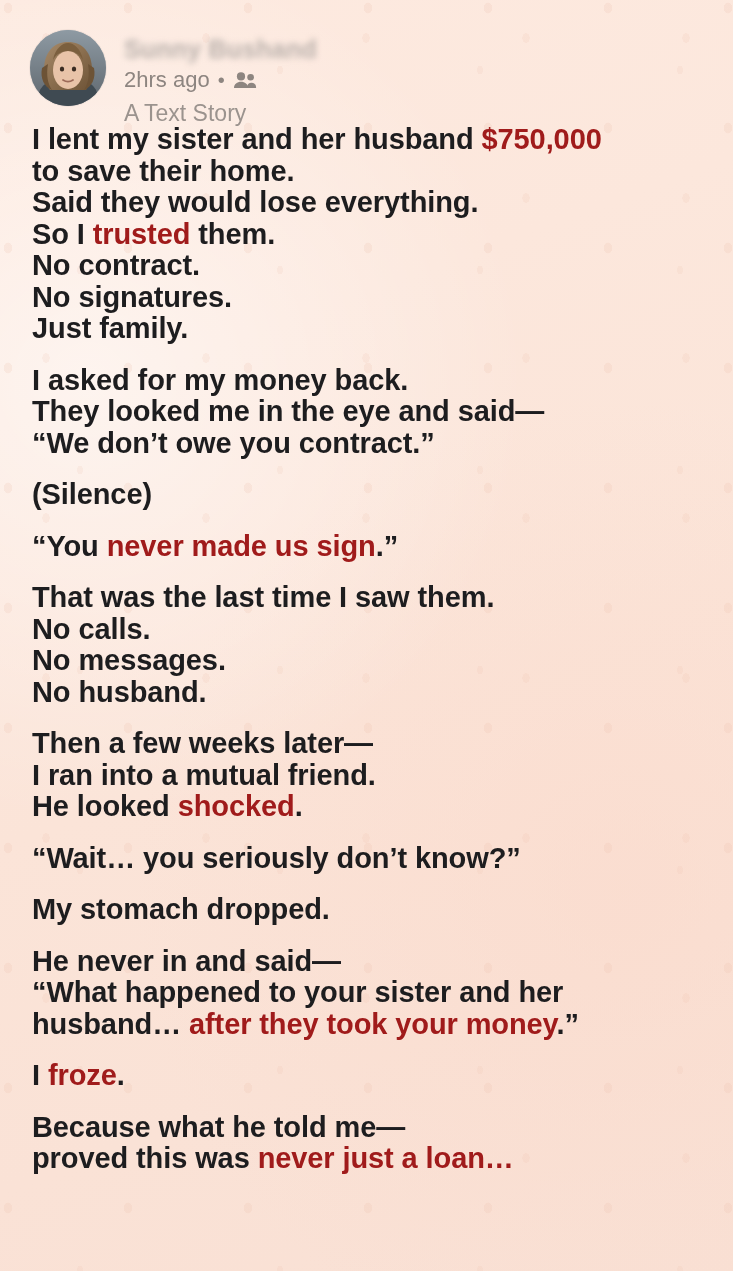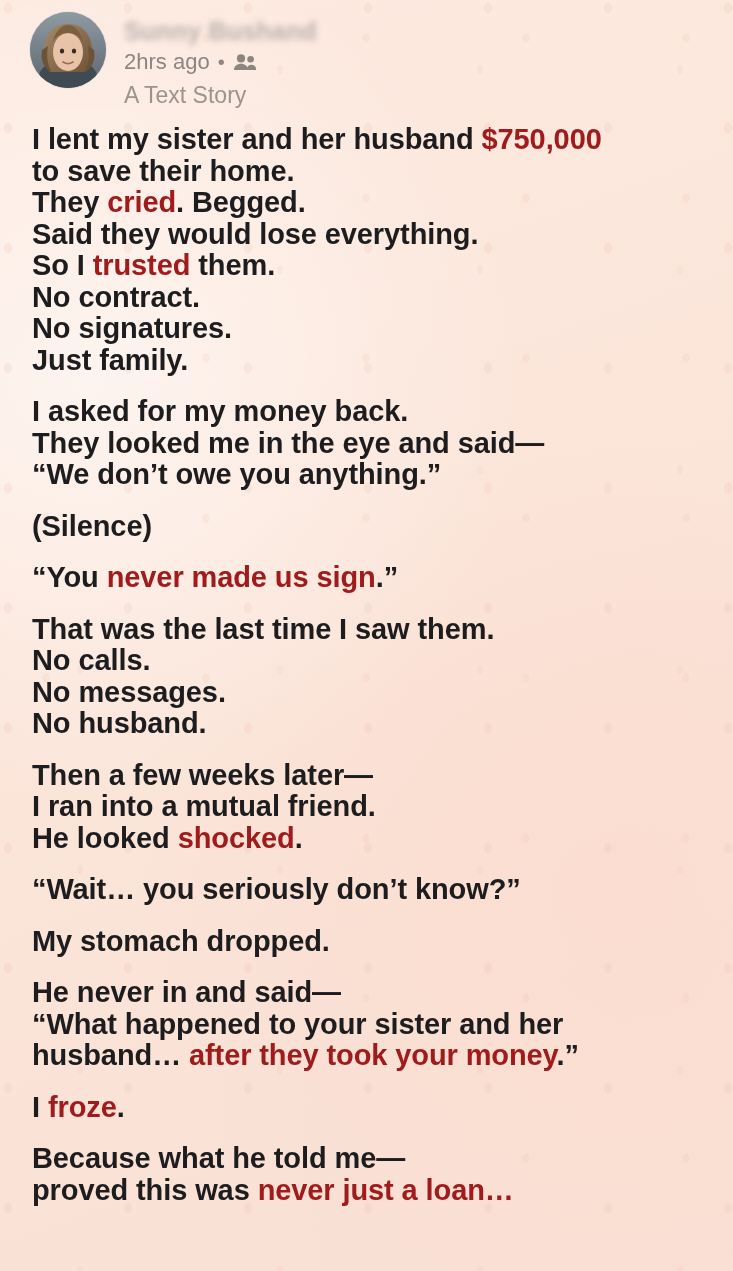--- a/index.html
+++ b/index.html
@@ -34,21 +34,21 @@
     background-image:
       radial-gradient(ellipse 7px 9px at 8px 8px, rgba(236,190,170,0.35) 0 60%, rgba(0,0,0,0) 62%),
       radial-gradient(ellipse 6px 8px at 46px 38px, rgba(236,190,170,0.3) 0 60%, rgba(0,0,0,0) 62%),
       radial-gradient(ellipse 5px 7px at 80px 70px, rgba(236,190,170,0.28) 0 60%, rgba(0,0,0,0) 62%);
     background-size: 120px 120px, 160px 160px, 200px 200px;
   }
   .header {
     position: relative;
     display: flex;
     align-items: flex-start;
-    padding: 12px 20px 0 30px;
+    padding: 30px 20px 0 30px;
     height: 118px;
     box-sizing: border-box;
   }
   .avatar {
     width: 76px;
     height: 76px;
     border-radius: 50%;
     overflow: hidden;
     flex: 0 0 auto;
     background: #9aa3ab;
@@ -149,31 +149,30 @@
         </span>
       </div>
       <div class="substory">A Text Story</div>
     </div>
   </div>
 
   <div class="story" id="story-body">
       <p class="para">
         <span class="line"><span>I lent my sister and her husband </span><span class="hl">$750,000</span></span>
         <span class="line"><span>to save their home.</span></span>
-        <span class="line"><span>They </span><span class="hl">cried</span><span>. Begged.</span></span>
         <span class="line"><span>Said they would lose everything.</span></span>
         <span class="line"><span>So I </span><span class="hl">trusted</span><span> them.</span></span>
         <span class="line"><span>No contract.</span></span>
         <span class="line"><span>No signatures.</span></span>
         <span class="line"><span>Just family.</span></span>
       </p>
       <p class="para">
         <span class="line"><span>I asked for my money back.</span></span>
         <span class="line"><span>They looked me in the eye and said—</span></span>
-        <span class="line"><span>“We don’t owe you anything.”</span></span>
+        <span class="line"><span>“We don’t owe you contract.”</span></span>
       </p>
       <p class="para">
         <span class="line"><span>(Silence)</span></span>
       </p>
       <p class="para">
         <span class="line"><span>“You </span><span class="hl">never made us sign</span><span>.”</span></span>
       </p>
       <p class="para">
         <span class="line"><span>That was the last time I saw them.</span></span>
         <span class="line"><span>No calls.</span></span>

